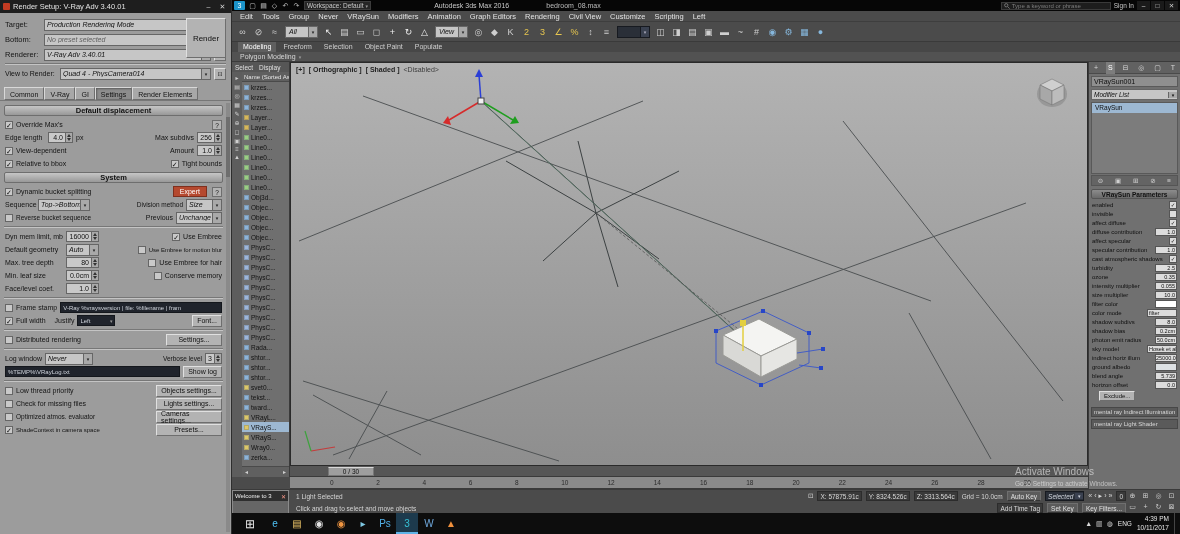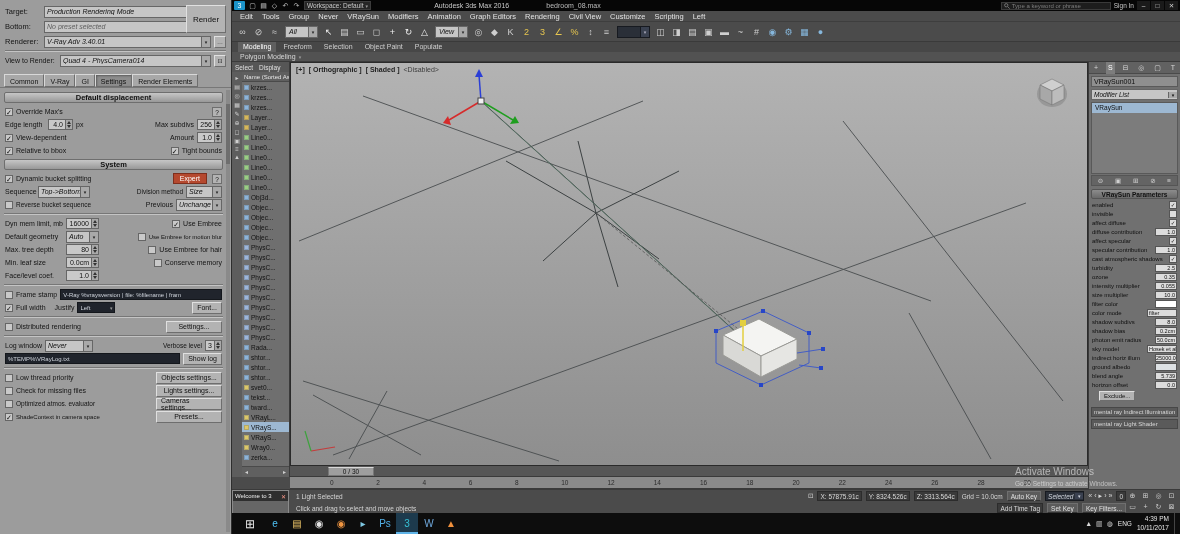--- a/index.html
+++ b/index.html
@@ -121,21 +121,21 @@
 .dhead{position:relative;padding:5px 5px 2px;flex:0 0 auto;}
 .drow{display:flex;align-items:center;gap:3px;height:13px;margin-bottom:2px;}
 .drow.short{margin-right:28px;}
 .dlab{font-size:7.5px;color:#141414;white-space:nowrap;}
 .dlab.w36{width:36px;flex:0 0 auto;}
 .dlab.w52{width:52px;flex:0 0 auto;font-size:7px;}
 .ddl{display:inline-flex;align-items:center;background:#c6c6c6;border:1px solid #666;height:12px;flex:1;min-width:0;color:#111;}
 .ddl .v{flex:1;padding:0 2px;font-size:7px;white-space:nowrap;overflow:hidden;}
 .ddl .dda{width:9px;background:#a9a9a9;border-left:1px solid #666;font-size:5px;color:#222;text-align:center;font-style:normal;line-height:10px;flex:0 0 auto;}
 .ddl.disabled .v{color:#5e5e5e;}
-.renderbtn{position:absolute;right:5px;top:5px;width:40px;height:28px;background:#b3b3b3;border:1px solid #6e6e6e;border-top-color:#e0e0e0;border-left-color:#e0e0e0;font-size:8px;color:#111;}
+.renderbtn{position:absolute;right:5px;top:5px;width:40px;height:40px;background:#b3b3b3;border:1px solid #6e6e6e;border-top-color:#e0e0e0;border-left-color:#e0e0e0;font-size:8px;color:#111;}
 .smallbtn{width:12px;height:12px;background:#b3b3b3;border:1px solid #6e6e6e;border-top-color:#e0e0e0;border-left-color:#e0e0e0;font-size:6px;color:#111;text-align:center;line-height:10px;flex:0 0 auto;}
 .dhr{border:0;border-top:1px solid #777;border-bottom:1px solid #c4c4c4;margin:2px 0;}
 .dtabs{display:flex;padding:3px 4px 0;flex:0 0 auto;}
 .dtab{padding:0 5px;height:13px;line-height:13px;background:#a8a8a8;border:1px solid #6e6e6e;border-top-color:#d8d8d8;border-left-color:#d8d8d8;font-size:7px;color:#131313;white-space:nowrap;}
 .dtab.active{background:#8d8d8d;box-shadow:inset 1px 1px 2px rgba(0,0,0,0.35);}
 .dbody{flex:1;border-top:1px solid #777;padding:2px 8px 2px 4px;position:relative;overflow:hidden;}
 .dscroll{position:absolute;right:1px;top:2px;bottom:2px;width:4px;background:#8a8a8a;}
 .dthumb{width:4px;height:60px;background:#6e6e6e;margin-top:14px;}
 .roll{height:11px;background:linear-gradient(#c6c6c6,#989898);border:1px solid #6e6e6e;border-radius:2px;display:flex;align-items:center;justify-content:center;font-weight:bold;font-size:7.5px;color:#101010;margin:2px 0;}
 .frow{display:flex;align-items:center;gap:3px;height:13px;padding:0 1px;}
@@ -825,20 +825,26 @@
       <span>ENG</span>
       <span class="clock">
         <div>4:39 PM</div>
         <div>10/11/2017</div>
       </span>
       <span class="showdesk"></span>
     </span>
   </div>
 
   <div id="dialog">
+    <div class="dtitle">
+      <span class="dticon"></span>
+      <span class="dttext">Render Setup: V-Ray Adv 3.40.01</span>
+      <span class="dtbtn">–</span>
+      <span class="dtbtn">✕</span>
+    </div>
     <div class="dhead">
       <button class="renderbtn">Render</button>
       <div class="drow short">
         <span class="dlab w36">Target:</span>
         <span class="ddl">
             <i class="v">Production Rendering Mode</i>
             <i class="dda">▾</i>
           </span>
       </div>
       <div class="drow short">

